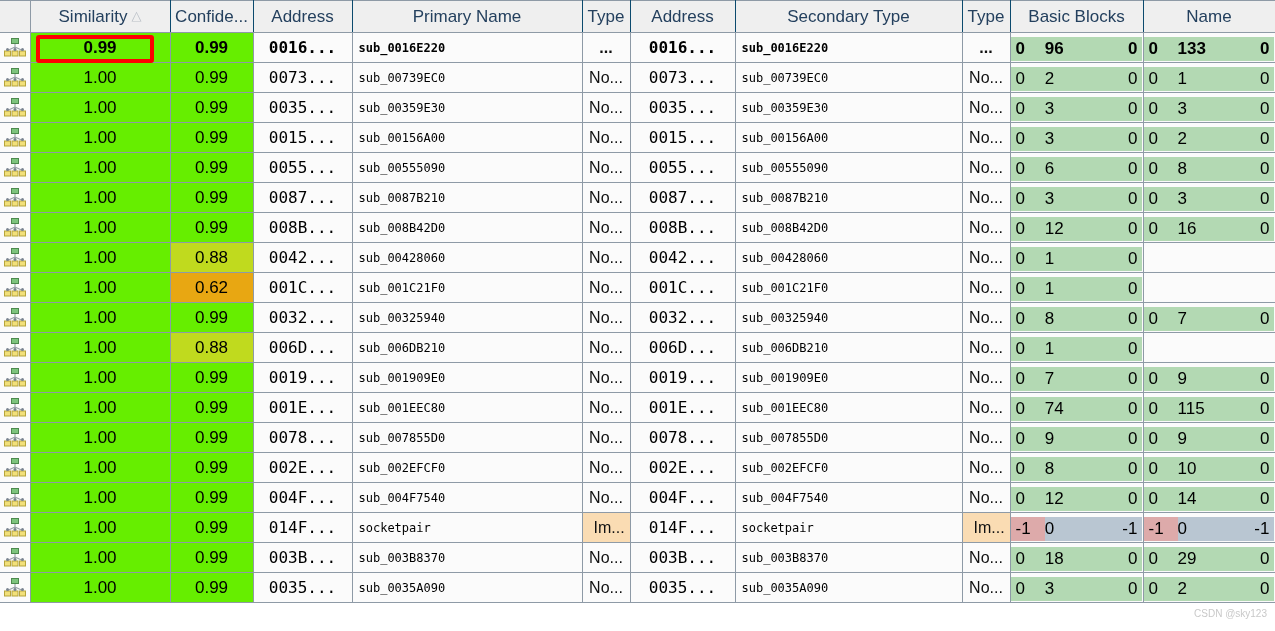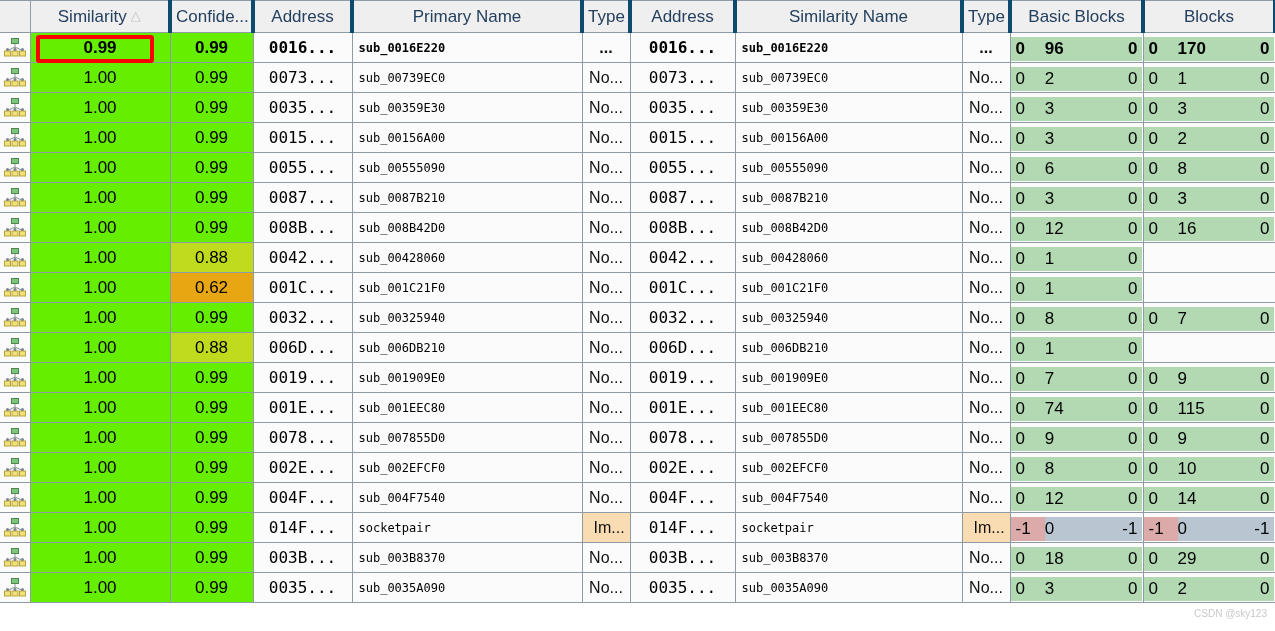--- a/index.html
+++ b/index.html
@@ -22,21 +22,21 @@
     border-collapse: collapse;
     table-layout: fixed;
     width: 1275px;
     border-spacing: 0;
   }
 
   
   thead th {
     height: 32px;
     background: #efefef;
-    border-right: 4px solid #0c4a6e;
+    border-right: 1px solid #0c4a6e;
     border-bottom: 1px solid #8e9aa6;
     border-top: 1px solid #8e9aa6;
     color: #24405e;
     font-size: 17px;
     font-weight: normal;
     font-family: "Liberation Sans", sans-serif;
     text-align: center;
     padding: 0 4px;
     white-space: nowrap;
     overflow: hidden;
@@ -161,24 +161,24 @@
       </colgroup>
     <thead>
       <tr id="header-row">
           <th class="corner"></th>
           <th><span>Similarity</span><span class="sort-arrow">△</span></th>
           <th><span>Confide...</span></th>
           <th><span>Address</span></th>
           <th><span>Primary Name</span></th>
           <th><span>Type</span></th>
           <th><span>Address</span></th>
-          <th><span>Similarity Name</span></th>
+          <th><span>Secondary Type</span></th>
           <th><span>Type</span></th>
           <th><span>Basic Blocks</span></th>
-          <th><span>Blocks</span></th>
+          <th><span>Name</span></th>
         </tr>
     </thead>
     <tbody id="table-body">
         <tr class="first-row">
           <td class="icon-cell"><span class="cg-icon"><svg width="24" height="22" viewBox="0 0 24 22" xmlns="http://www.w3.org/2000/svg">
                 <g stroke="#9aa3ab" stroke-width="1.1" fill="none">
                   <path d="M12 7 L12 10 M12 10 L4.5 13.5 M12 10 L12 13.5 M12 10 L19.5 13.5"></path>
                 </g>
                 <rect x="8.5" y="1.5" width="7" height="5" fill="#7ec47e" stroke="#4e8a4e" stroke-width="1"></rect>
                 <rect x="1.5" y="14" width="6" height="5" fill="#f2e07a" stroke="#b5a43c" stroke-width="1"></rect>
@@ -199,21 +199,21 @@
           <td class="triple">
             <div class="triple-inner">
               <span class="tp-l tri-green">0</span>
               <span class="tp-m tri-green">96</span>
               <span class="tp-r tri-green">0</span>
             </div>
           </td>
           <td class="triple">
             <div class="triple-inner">
               <span class="tp-l tri-green">0</span>
-              <span class="tp-m tri-green">170</span>
+              <span class="tp-m tri-green">133</span>
               <span class="tp-r tri-green">0</span>
             </div>
           </td>
         </tr>
         <tr>
           <td class="icon-cell"><span class="cg-icon"><svg width="24" height="22" viewBox="0 0 24 22" xmlns="http://www.w3.org/2000/svg">
                 <g stroke="#9aa3ab" stroke-width="1.1" fill="none">
                   <path d="M12 7 L12 10 M12 10 L4.5 13.5 M12 10 L12 13.5 M12 10 L19.5 13.5"></path>
                 </g>
                 <rect x="8.5" y="1.5" width="7" height="5" fill="#7ec47e" stroke="#4e8a4e" stroke-width="1"></rect>

